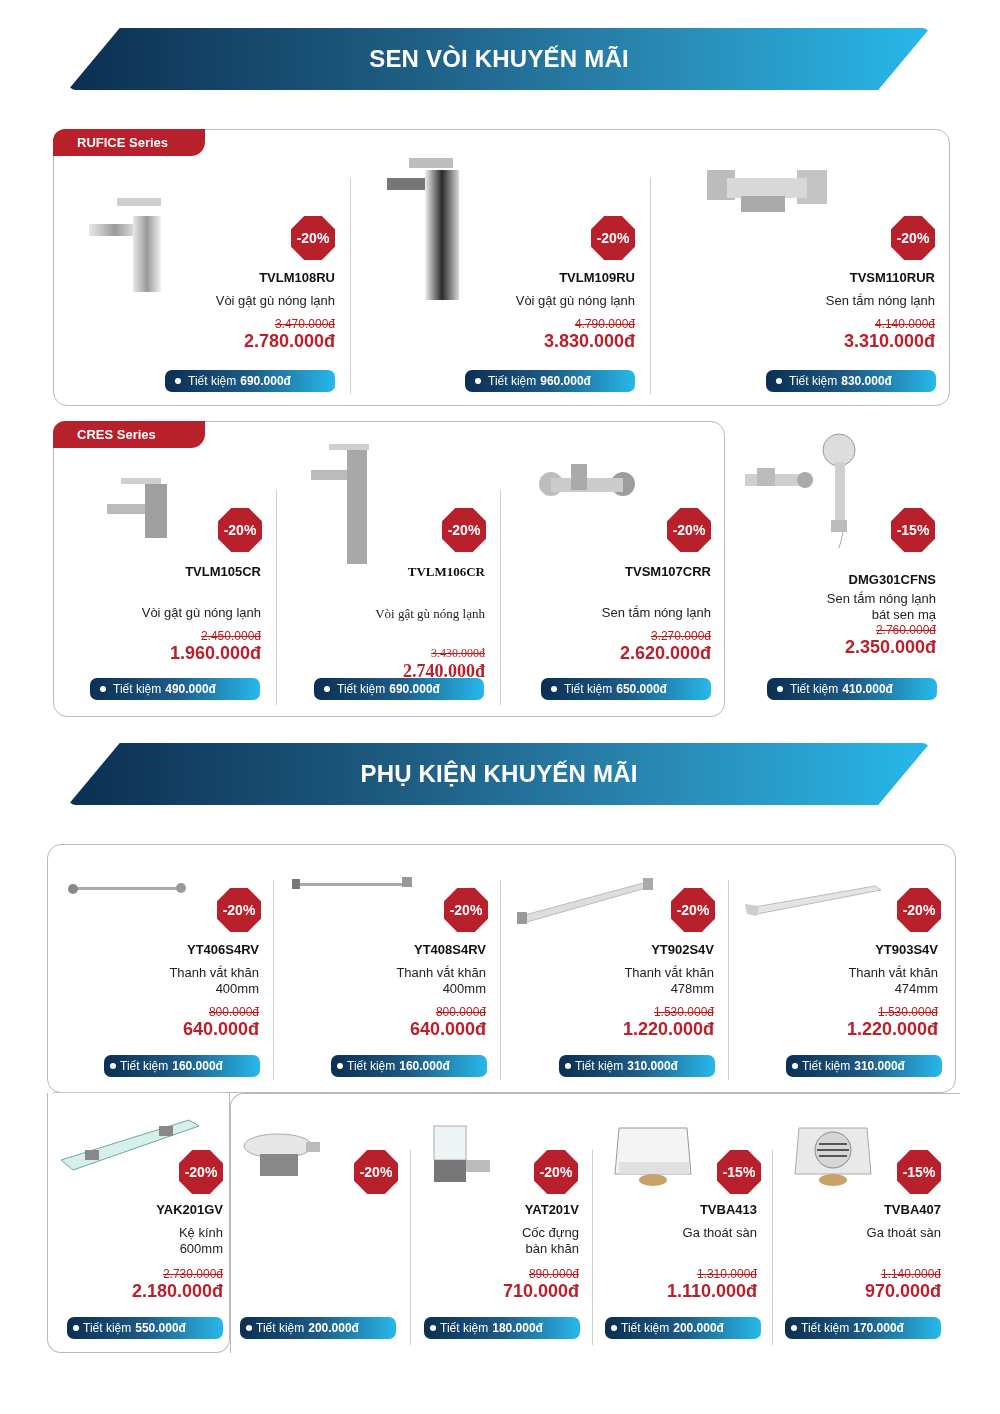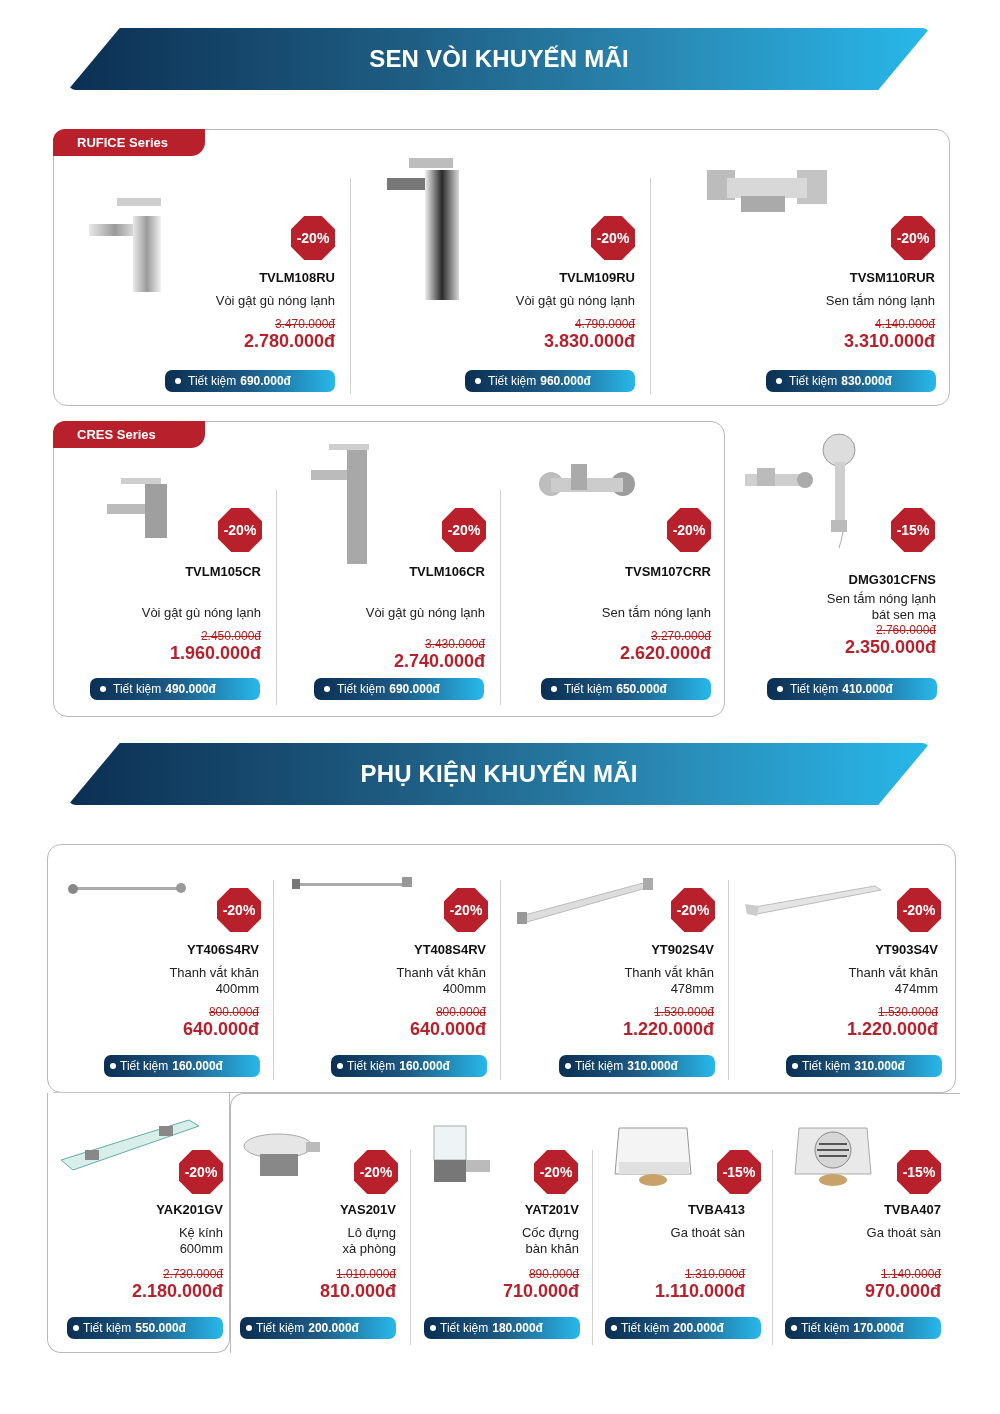--- a/index.html
+++ b/index.html
@@ -160,24 +160,24 @@
 </div>
 
 <div class="card" style="left:277px; top:490px; width:224px; height:215px;">
   <div class="vdiv"></div>
   <svg class="prod-img" style="left:34px; top:-48px;" width="64" height="124" viewBox="0 0 64 124">
     <rect x="18" y="2" width="40" height="6" fill="#cfcfcf"></rect>
     <rect x="0" y="28" width="36" height="10" fill="#bbb"></rect>
     <rect x="36" y="8" width="20" height="114" fill="#a8a8a8"></rect>
   </svg>
   <div class="badge" style="left:165px; top:18px;">-20%</div>
-  <div class="info" style="right:16px; top:74px; width:200px;">
+  <div class="info" style="right:16px; top:74px; width:200px;font-family:Liberation Serif, serif;">
     <div class="code">TVLM106CR</div>
     <div class="name" style="margin-top:26px;">Vòi gật gù nóng lạnh</div>
-    <div class="old" style="margin-top:16px;">3.430.000đ</div>
+    <div class="old" style="margin-top:24px;">3.430.000đ</div>
     <div class="new">2.740.000đ</div>
   </div>
   <div class="save" style="left:37px; top:188px; width:170px;">
     <span class="dot"></span>
     <span>Tiết kiệm</span>
     <b>690.000đ</b>
   </div>
 </div>
 
 <div class="card" style="left:501px; top:490px; width:224px; height:215px;">
@@ -344,27 +344,20 @@
   </div>
 </div>
 
 <div class="card" style="left:230px; top:1110px; width:180px; height:235px;">
   <svg class="prod-img" style="left:10px; top:22px;" width="84" height="52" viewBox="0 0 84 52">
     <ellipse cx="38" cy="14" rx="34" ry="12" fill="#e6e6e6" stroke="#aaa"></ellipse>
     <rect x="20" y="22" width="38" height="22" fill="#888"></rect>
     <rect x="66" y="10" width="14" height="10" fill="#bbb"></rect>
   </svg>
   <div class="badge" style="left:124px; top:40px;">-20%</div>
-  <div class="info" style="right:14px; top:92px; width:170px;">
-    <div class="code">YAS201V</div>
-    <div class="name" style="margin-top:8px;">Lô đựng</div>
-    <div class="name">xà phòng</div>
-    <div class="old" style="margin-top:10px;">1.010.000đ</div>
-    <div class="new">810.000đ</div>
-  </div>
   <div class="save" style="left:10px; top:207px; width:156px; padding-left:6px;">
     <span class="dot" style="margin-right:4px;"></span>
     <span>Tiết kiệm</span>
     <b>200.000đ</b>
   </div>
 </div>
 
 <div class="card" style="left:410px; top:1110px; width:183px; height:235px;">
   <div style="position:absolute; left:0; top:40px; bottom:0; width:1px; background:#d0d0d0;"></div>
   <div class="vdiv" style="top:40px;"></div>
@@ -389,21 +382,21 @@
 </div>
 
 <div class="card" style="left:593px; top:1110px; width:180px; height:235px;">
   <div class="vdiv" style="top:40px;"></div>
   <svg class="prod-img" style="left:20px; top:14px;" width="80" height="66" viewBox="0 0 80 66">
     <polygon points="6,4 74,4 78,50 2,50" fill="#f4f4f4" stroke="#999"></polygon>
     <rect x="6" y="38" width="70" height="12" fill="#e0e0e0"></rect>
     <ellipse cx="40" cy="56" rx="14" ry="6" fill="#c9a26a"></ellipse>
   </svg>
   <div class="badge" style="left:124px; top:40px;">-15%</div>
-  <div class="info" style="right:28px; top:92px; width:170px;">
+  <div class="info" style="right:16px; top:92px; width:170px;">
     <div class="code">TVBA413</div>
     <div class="name" style="margin-top:8px;">Ga thoát sàn</div>
     <div class="old" style="margin-top:26px;">1.310.000đ</div>
     <div class="new">1.110.000đ</div>
   </div>
   <div class="save" style="left:12px; top:207px; width:156px; padding-left:6px;">
     <span class="dot" style="margin-right:4px;"></span>
     <span>Tiết kiệm</span>
     <b>200.000đ</b>
   </div>

